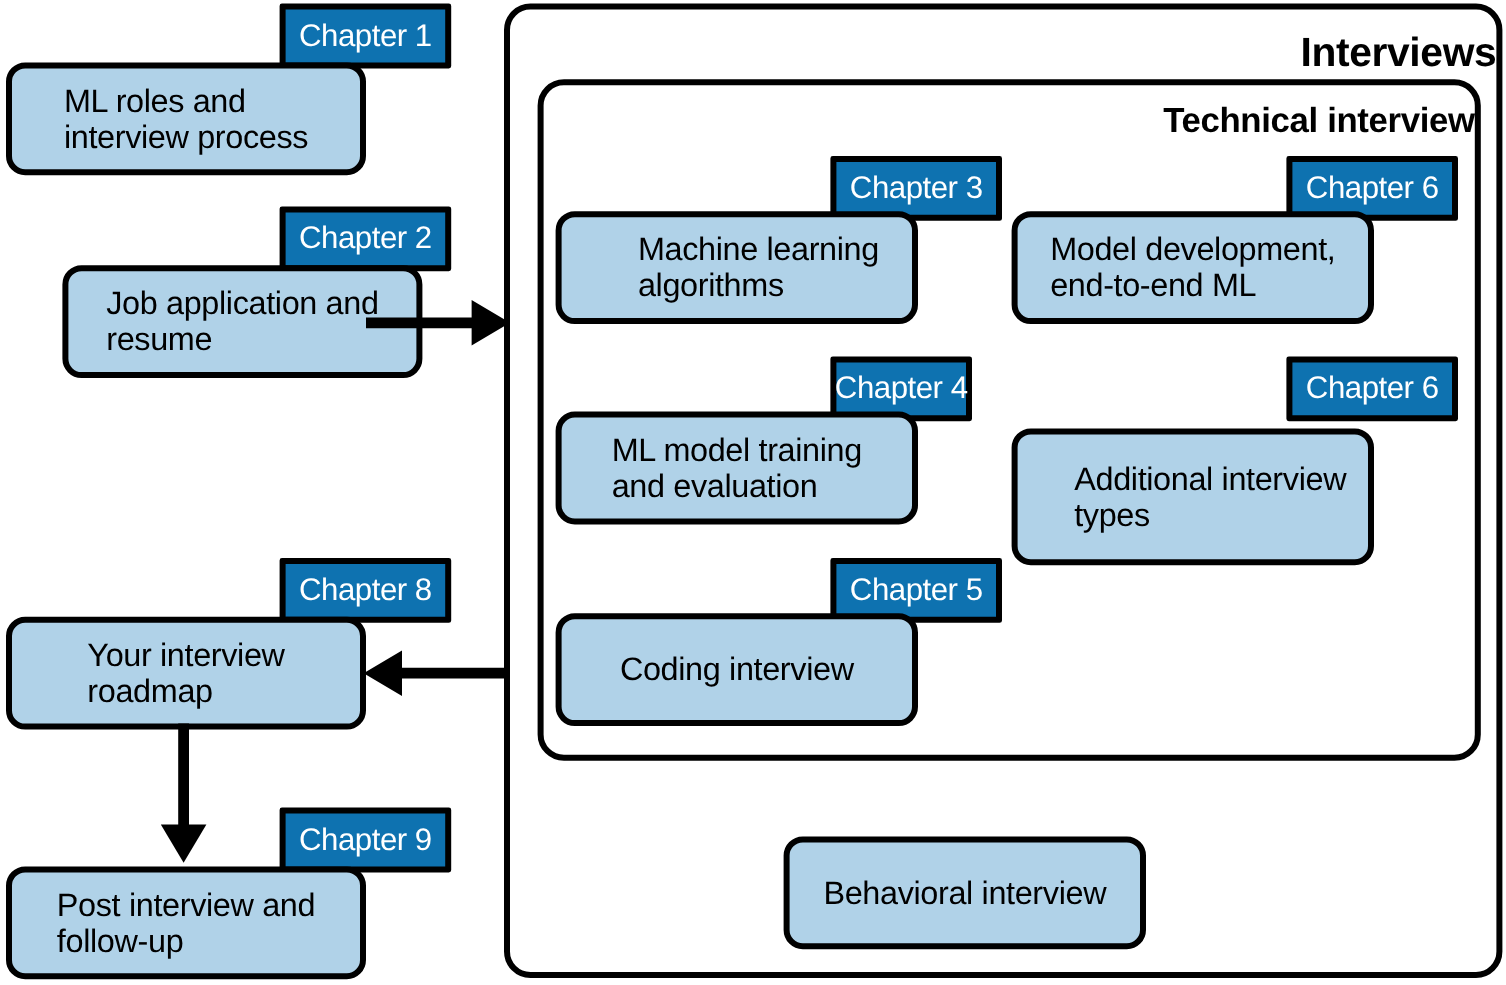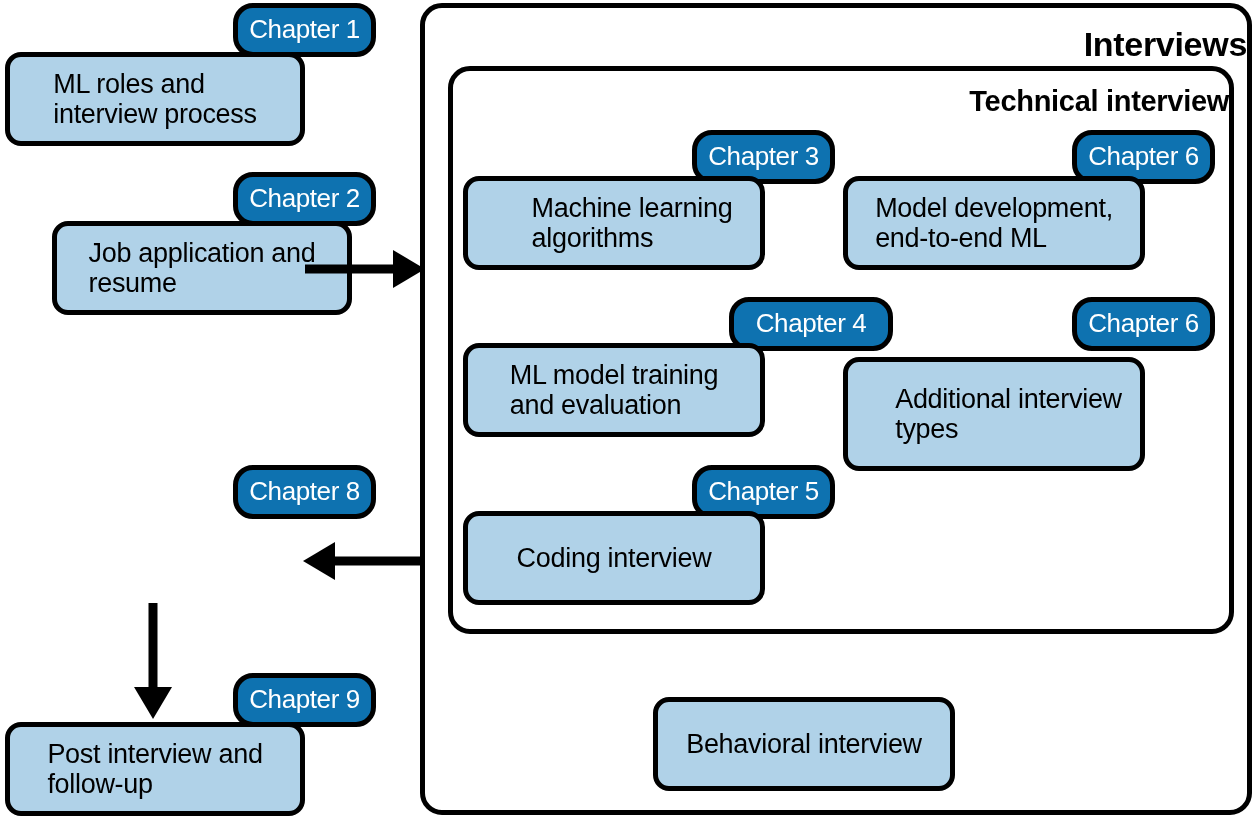--- a/index.html
+++ b/index.html
@@ -61,21 +61,21 @@
     letter-spacing: -0.3px;
     padding: 0 8px;
     white-space: pre-line;
   }
 
   
   .badge {
     position: absolute;
     background: #0e72b0;
     border: 5px solid #000000;
-    border-radius: 20px;
+    border-radius: 2px;
     box-sizing: border-box;
     height: 54px;
     display: flex;
     align-items: center;
     justify-content: center;
     z-index: 2;
   }
   .badge-label {
     color: #ffffff;
     font-size: 26px;
@@ -134,20 +134,24 @@
     <span class="badge-label">Chapter 2</span>
   </div>
   <div class="node" style="left:5px; top:221px; width:300px; height:94px;margin-left:47px;">
     <span class="node-label">Job application and
 resume</span>
   </div>
 
   <div class="badge" style="left:233px; top:465px; width:143px;">
     <span class="badge-label">Chapter 8</span>
   </div>
+  <div class="node" style="left:5px; top:514px; width:300px; height:94px;">
+    <span class="node-label">Your interview
+roadmap</span>
+  </div>
 
   <div class="badge" style="left:233px; top:673px; width:143px;">
     <span class="badge-label">Chapter 9</span>
   </div>
   <div class="node" style="left:5px; top:722px; width:300px; height:94px;">
     <span class="node-label">Post interview and
 follow-up</span>
   </div>
 
   <div class="badge" style="left:692px; top:130px; width:143px;">
@@ -159,21 +163,21 @@
   </div>
 
   <div class="badge" style="left:1072px; top:130px; width:143px;">
     <span class="badge-label">Chapter 6</span>
   </div>
   <div class="node" style="left:843px; top:176px; width:302px; height:94px;">
     <span class="node-label">Model development,
 end-to-end ML</span>
   </div>
 
-  <div class="badge" style="left:692px; top:297px; width:164px;margin-left:37px;">
+  <div class="badge" style="left:692px; top:297px; width:118px;">
     <span class="badge-label">Chapter 4</span>
   </div>
   <div class="node" style="left:463px; top:343px; width:302px; height:94px;">
     <span class="node-label">ML model training
 and evaluation</span>
   </div>
 
   <div class="badge" style="left:1072px; top:297px; width:143px;">
     <span class="badge-label">Chapter 6</span>
   </div>

